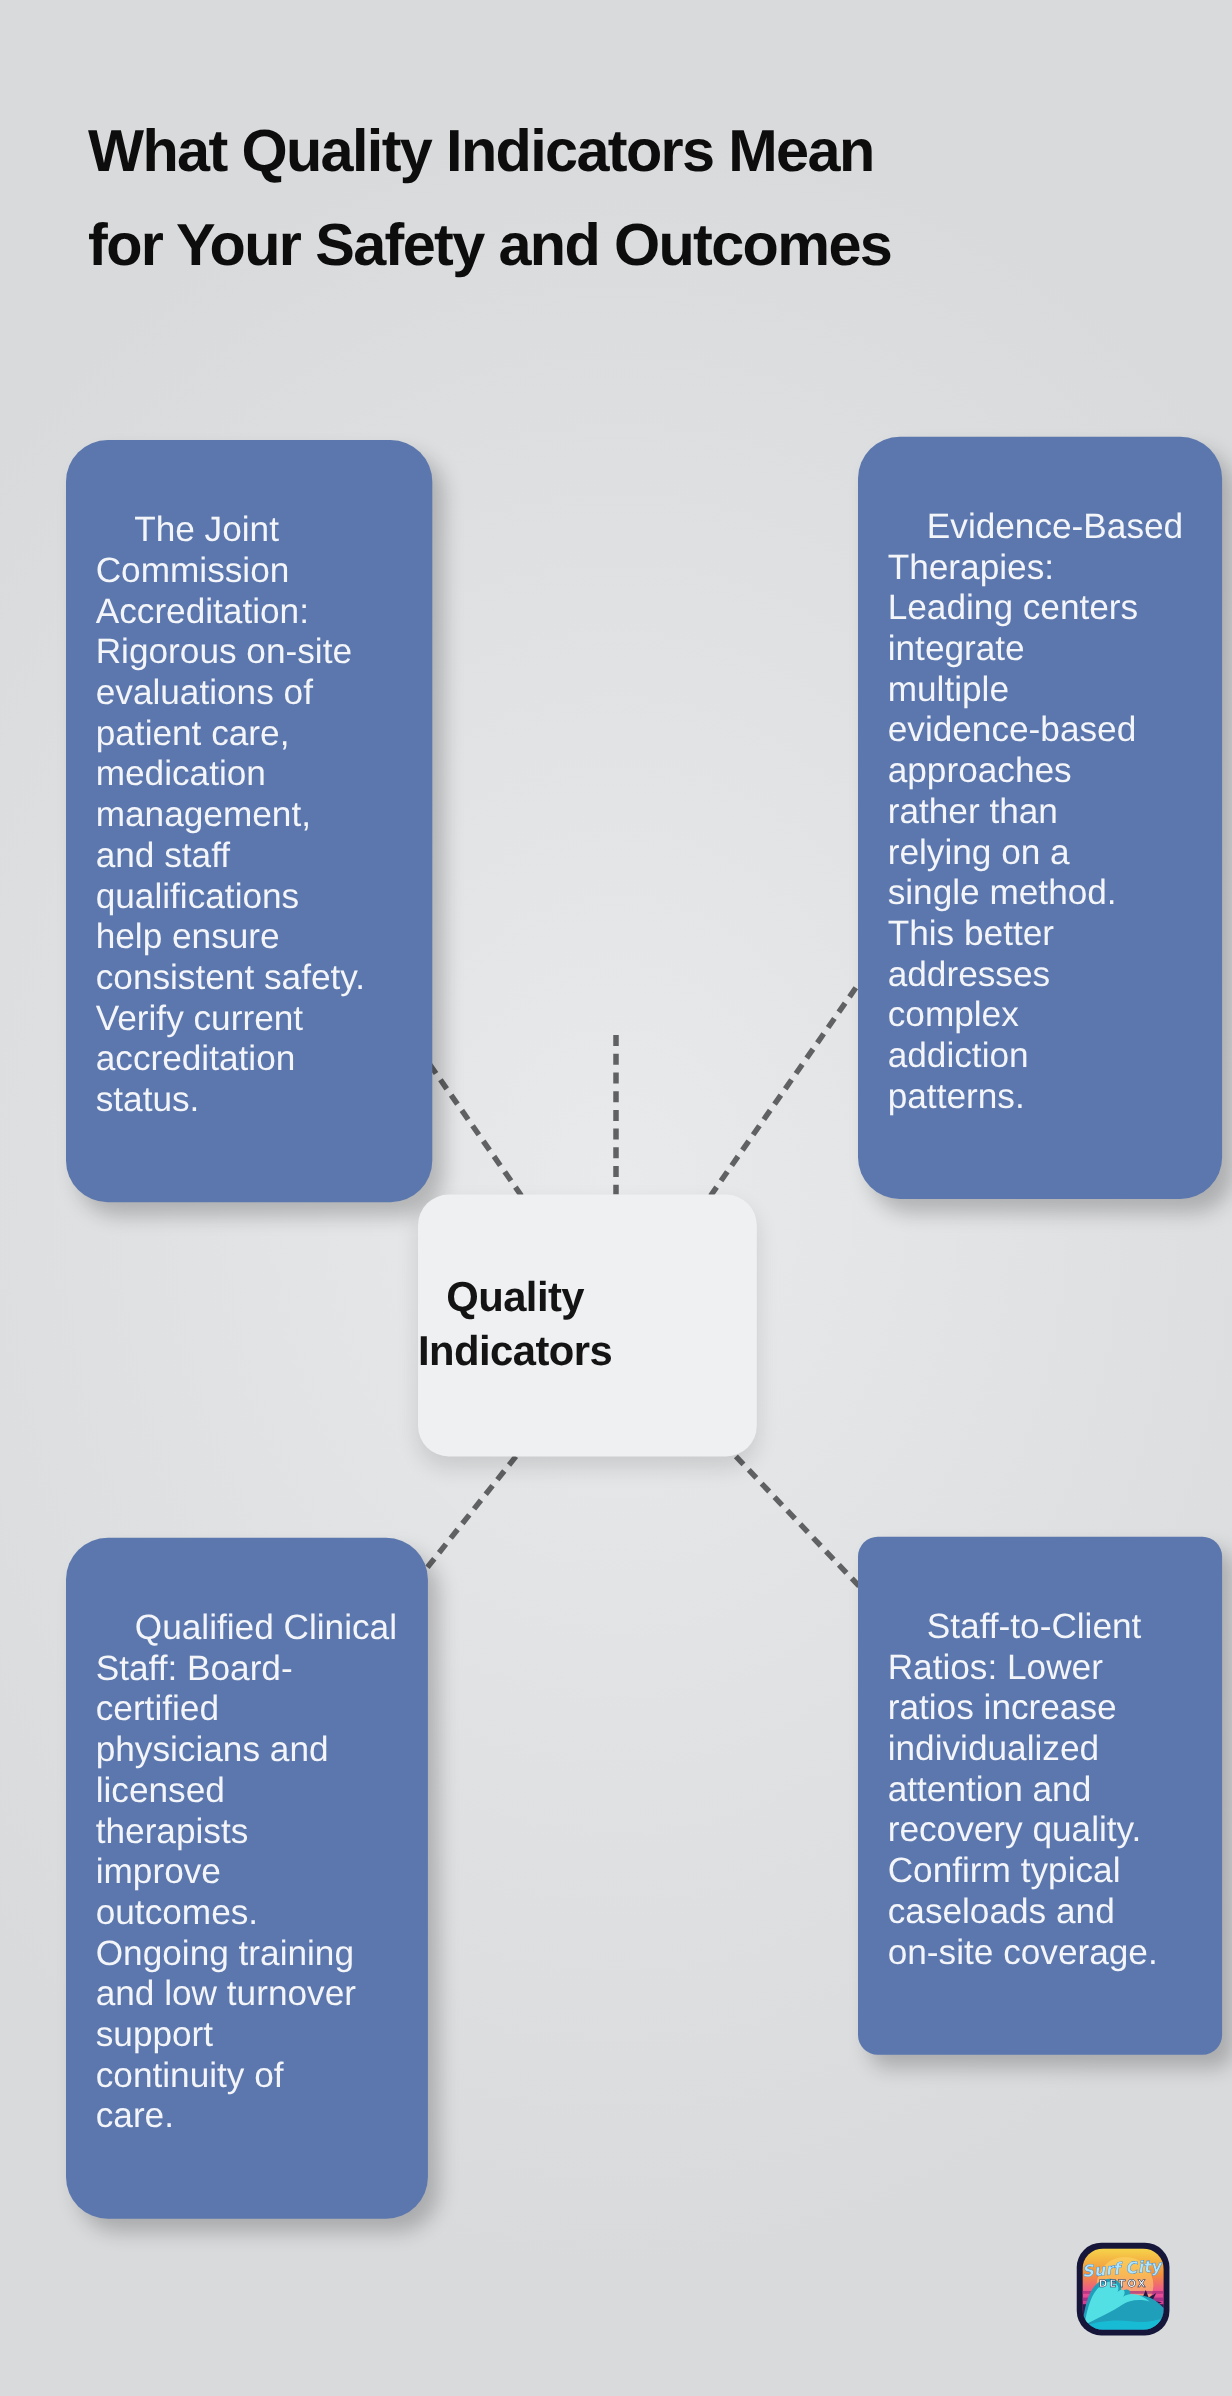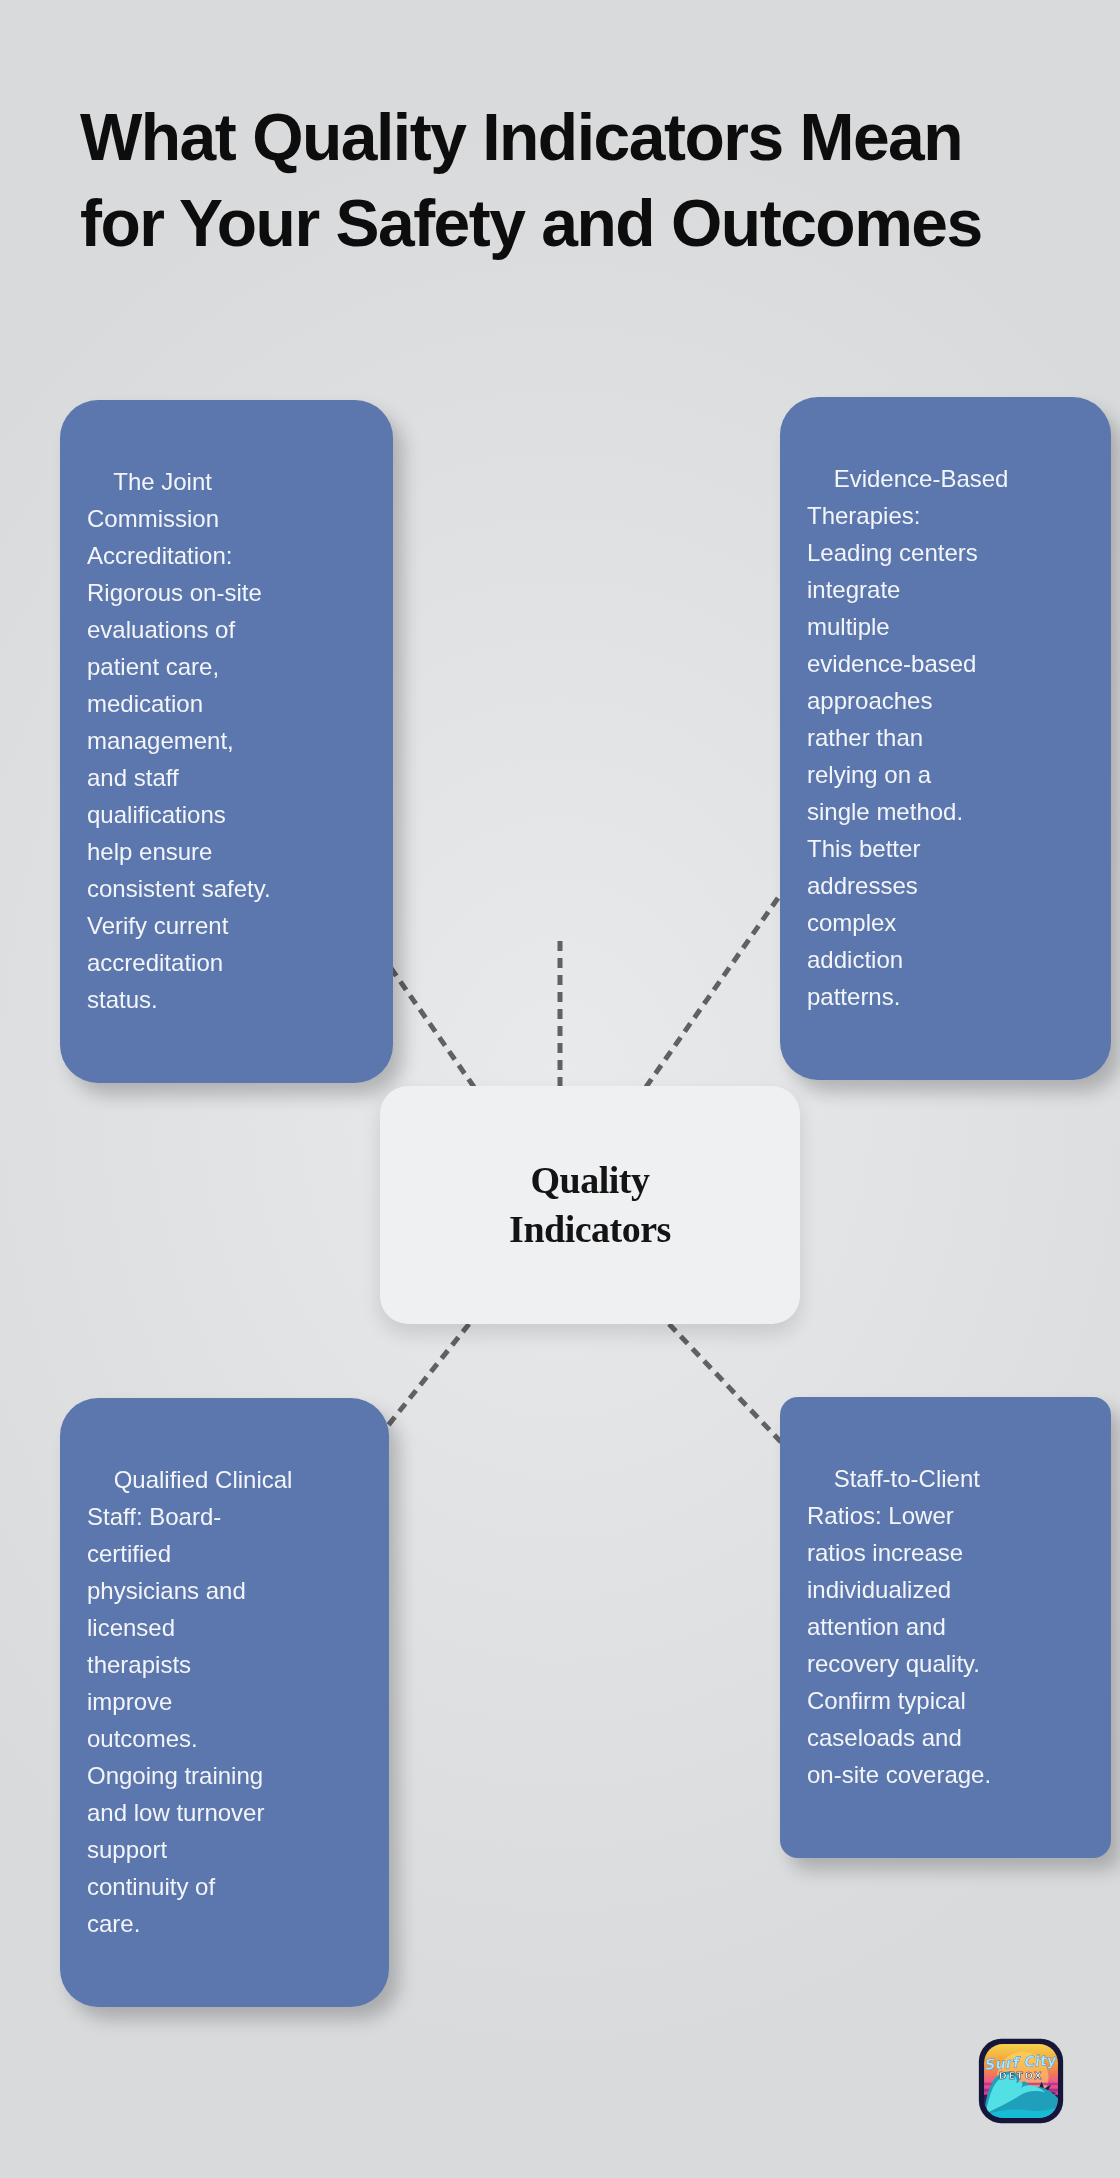--- a/index.html
+++ b/index.html
@@ -6,38 +6,38 @@
   #canvas{
     position:relative;
     width:1120px;height:2178px;
     margin:0 auto;
     overflow:hidden;
     background:radial-gradient(ellipse 70% 45% at 50% 50%, #e9eaeb 0%, #e0e1e3 55%, #d9dadc 100%);
     font-family:"Liberation Sans", sans-serif;
   }
   .page-title{
     position:absolute;left:80px;top:94px;width:990px;
-    font-size:66px;line-height:86px;font-weight:700;
+    font-size:54px;line-height:86px;font-weight:700;
     letter-spacing:-1.5px;color:#0d0d0d;white-space:pre;
   }
   .node{
     position:absolute;
     background:#5b77ad;
     color:#f3f5f9;
     border-radius:38px;
-    padding:26px 24px 28px 27px;
-    font-size:24px;line-height:37px;
+    padding:26px 24px 38px 27px;
+    font-size:32px;line-height:37px;
     white-space:pre;
     box-shadow:10px 12px 18px rgba(0,0,0,0.22);
   }
   .center-node{
-    position:absolute;left:380px;top:1086px;width:420px;height:238px;
+    position:absolute;left:380px;top:1086px;width:308px;height:238px;
     background:#eff0f2;border-radius:28px;
     box-shadow:0 10px 20px rgba(0,0,0,0.12);
-    display:flex;align-items:center;justify-content:center;font-family:Liberation Serif, serif;
+    display:flex;align-items:center;justify-content:flex-start;
   }
   .center-label{
     font-size:38px;line-height:49px;font-weight:700;color:#141414;
     text-align:center;white-space:pre;letter-spacing:-0.5px;
   }
   #connectors{position:absolute;left:0;top:0;}
   #connectors line{
     stroke:#606163;stroke-width:5;stroke-dasharray:10 7;fill:none;
   }
   .brand-logo{position:absolute;left:978px;top:2038px;width:86px;height:86px;}

